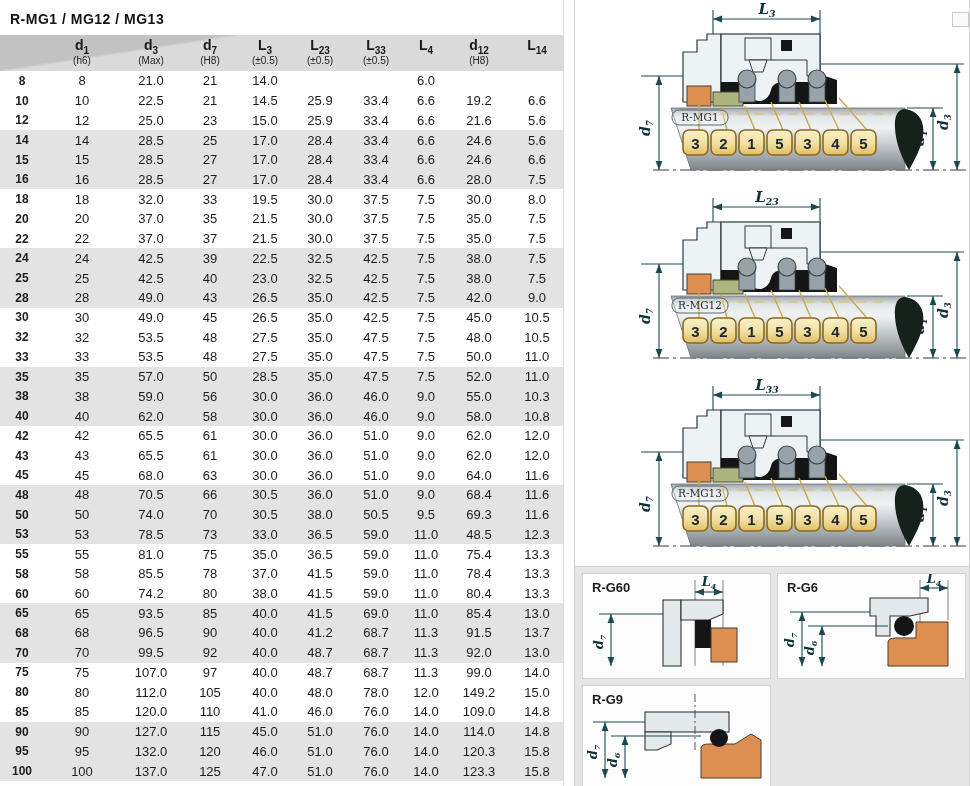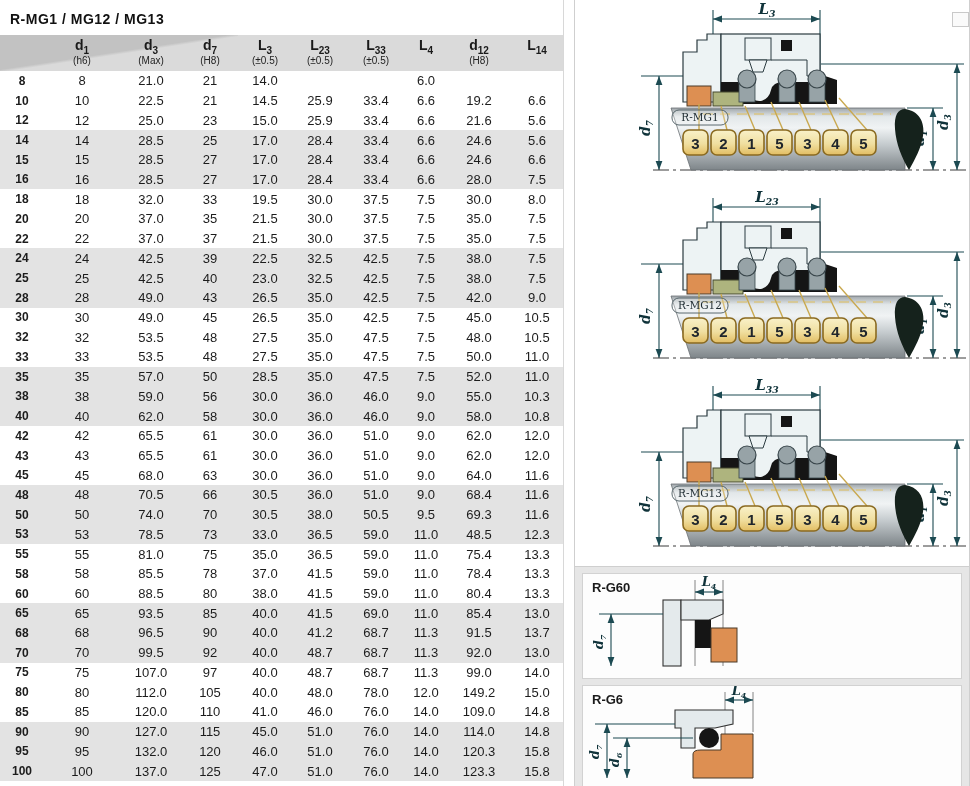--- a/index.html
+++ b/index.html
@@ -22,21 +22,21 @@
       height:19.72px;align-items:center;}
   .tr.stripe{background:#e3e3e3;}
   .td{text-align:center;font-size:13px;color:#1c1c1c;}
   .td.rowlabel{font-weight:bold;font-size:12px;}
   .v-sep{position:absolute;top:0;width:1px;height:786px;background:#d8d8d8;}
   
   .right-panel{position:absolute;left:574px;top:0;width:394px;height:786px;
        border-left:1px solid #cfcfcf;border-right:1px solid #cfcfcf;background:#fff;}
   .mg-block{position:absolute;left:0;width:394px;height:188px;}
   .g-panel{position:absolute;left:0;top:566px;width:394px;height:220px;background:#e6e6e6;
-       box-sizing:border-box;padding:6px 7px;display:grid;grid-template-columns:1fr;
+       box-sizing:border-box;padding:6px 7px;display:grid;grid-template-columns:1fr 1fr 1fr;
        grid-template-rows:1fr 1fr;gap:6px;border-top:1px solid #cfcfcf;}
   .g-card{position:relative;background:#fdfdfd;border:1px solid #d2d2d2;}
   .g-label{position:absolute;left:9px;top:6px;font-size:13px;font-weight:bold;color:#1b1b1b;}
   .corner-notch{position:absolute;left:952px;top:12px;width:15px;height:13px;
        border:1px solid #c9c9c9;background:#fafafa;}
   svg text{font-family:"DejaVu Serif",serif;}
   svg .callout-num{font-family:"Liberation Sans",sans-serif;}
 </style>
 </head>
 <body>
@@ -392,21 +392,21 @@
         <div class="td">37.0</div>
         <div class="td">41.5</div>
         <div class="td">59.0</div>
         <div class="td">11.0</div>
         <div class="td">78.4</div>
         <div class="td">13.3</div>
       </div>
       <div class="tr">
         <div class="td rowlabel">60</div>
         <div class="td">60</div>
-        <div class="td">88.5</div>
+        <div class="td">74.2</div>
         <div class="td">80</div>
         <div class="td">38.0</div>
         <div class="td">41.5</div>
         <div class="td">59.0</div>
         <div class="td">11.0</div>
         <div class="td">80.4</div>
         <div class="td">13.3</div>
       </div>
       <div class="tr stripe">
         <div class="td rowlabel">65</div>

